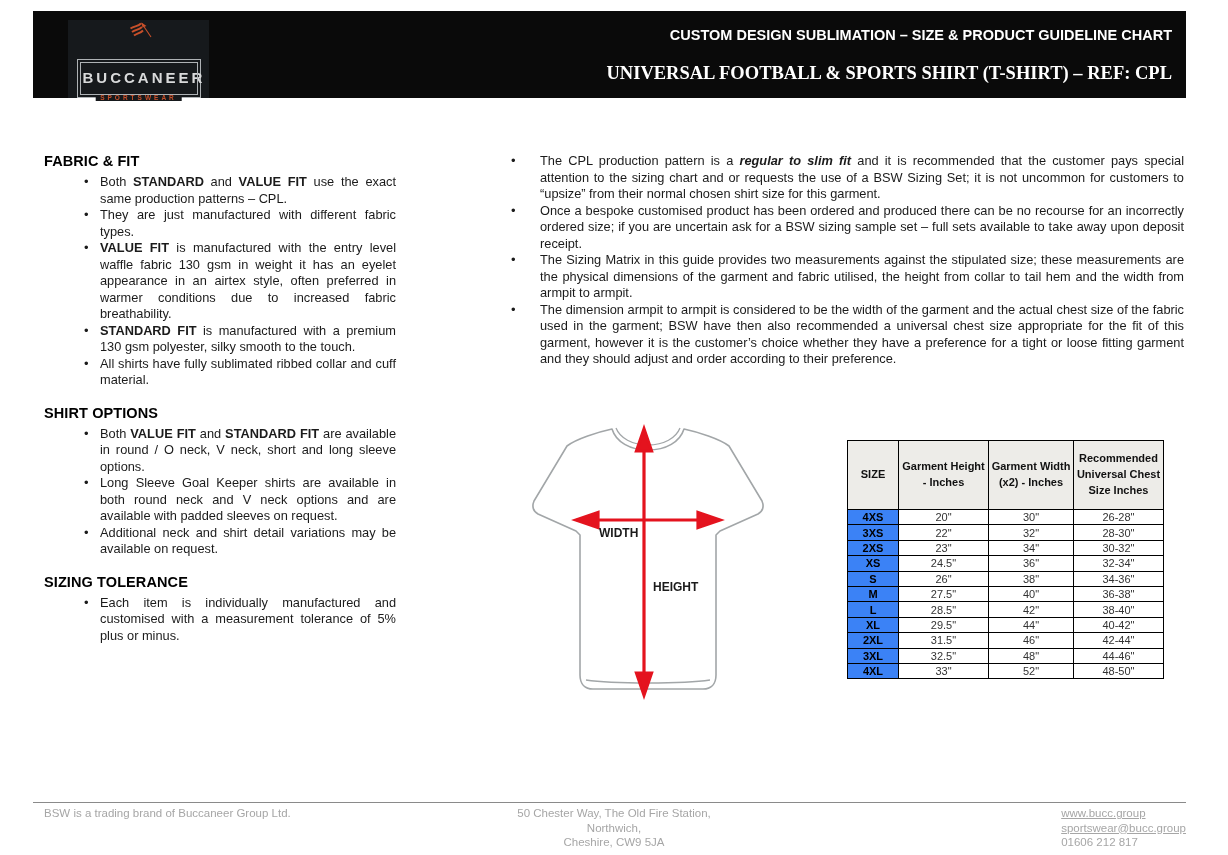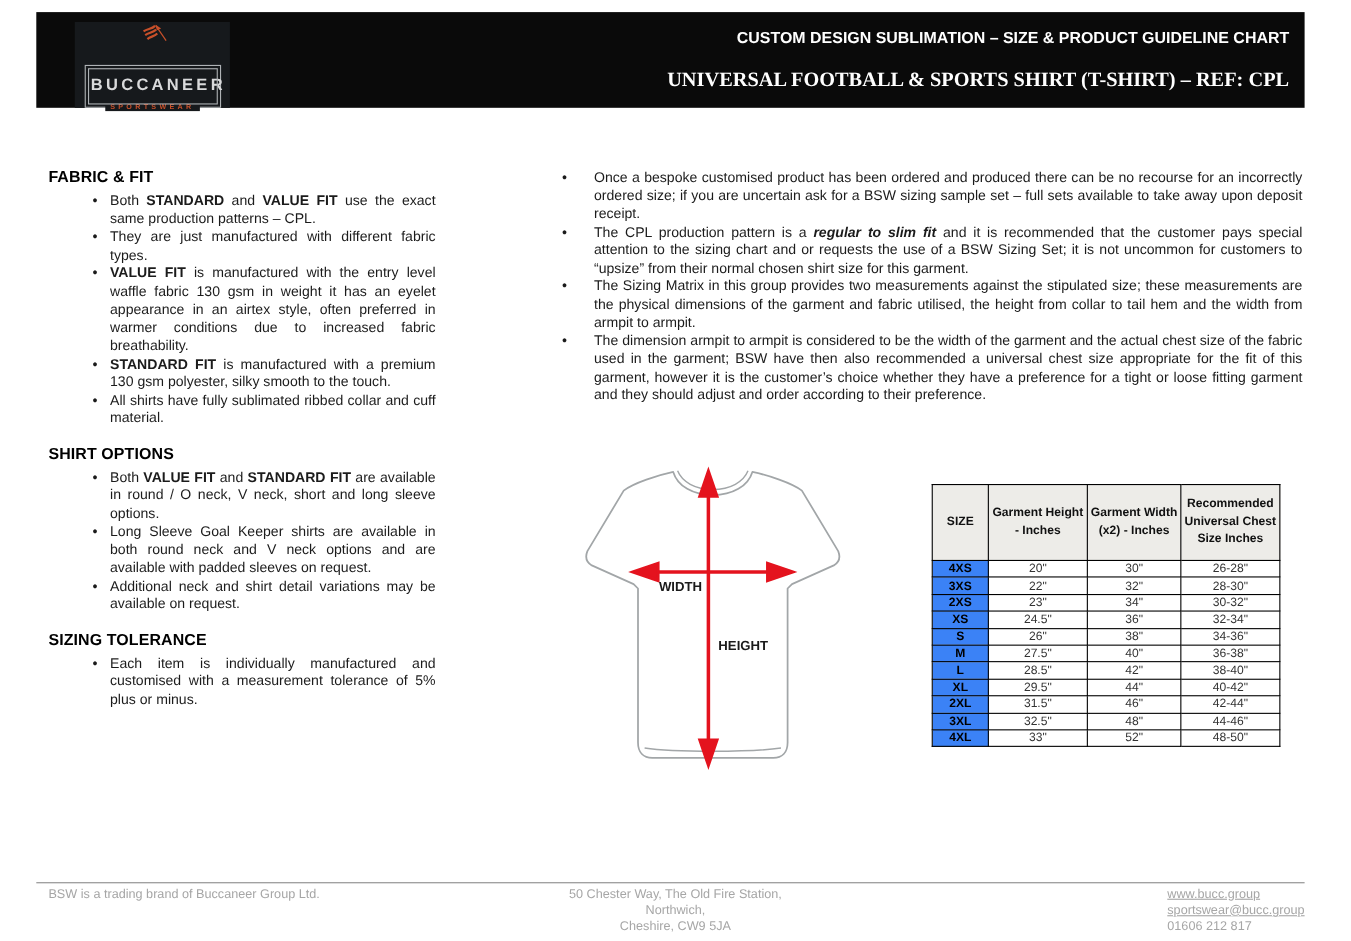--- a/index.html
+++ b/index.html
@@ -126,23 +126,23 @@
       <h2>SIZING TOLERANCE</h2>
       <ul class="bullets">
           <li><span>Each item is individually manufactured and customised with a measurement tolerance of 5% plus or minus.</span></li>
         </ul>
     </section>
   </div>
 
   <div class="col col-right">
     <section class="section">
       <ul class="bullets">
+          <li><span>The CPL production pattern is a </span><span style="font-weight: bold; font-style: italic;">regular to slim fit</span><span> and it is recommended that the customer pays special attention to the sizing chart and or requests the use of a BSW Sizing Set; it is not uncommon for customers to “upsize” from their normal chosen shirt size for this garment.</span></li>
           <li><span>Once a bespoke customised product has been ordered and produced there can be no recourse for an incorrectly ordered size; if you are uncertain ask for a BSW sizing sample set – full sets available to take away upon deposit receipt.</span></li>
-          <li><span>The CPL production pattern is a </span><span style="font-weight: bold; font-style: italic;">regular to slim fit</span><span> and it is recommended that the customer pays special attention to the sizing chart and or requests the use of a BSW Sizing Set; it is not uncommon for customers to “upsize” from their normal chosen shirt size for this garment.</span></li>
-          <li><span>The Sizing Matrix in this group provides two measurements against the stipulated size; these measurements are the physical dimensions of the garment and fabric utilised, the height from collar to tail hem and the width from armpit to armpit.</span></li>
+          <li><span>The Sizing Matrix in this guide provides two measurements against the stipulated size; these measurements are the physical dimensions of the garment and fabric utilised, the height from collar to tail hem and the width from armpit to armpit.</span></li>
           <li><span>The dimension armpit to armpit is considered to be the width of the garment and the actual chest size of the fabric used in the garment; BSW have then also recommended a universal chest size appropriate for the fit of this garment, however it is the customer’s choice whether they have a preference for a tight or loose fitting garment and they should adjust and order according to their preference.</span></li>
         </ul>
     </section>
   </div>
 
   <div class="figure">
     <svg width="258" height="292" viewBox="0 0 258 292">
 
       <g fill="#ffffff" stroke="#a2a6a8" stroke-width="1.6" stroke-linejoin="round">
         <path d="M92,14 C78,17 56,24 47,31 L14,86 C12,91 13,96 18,99 L56,116 L60,120 L60,260

